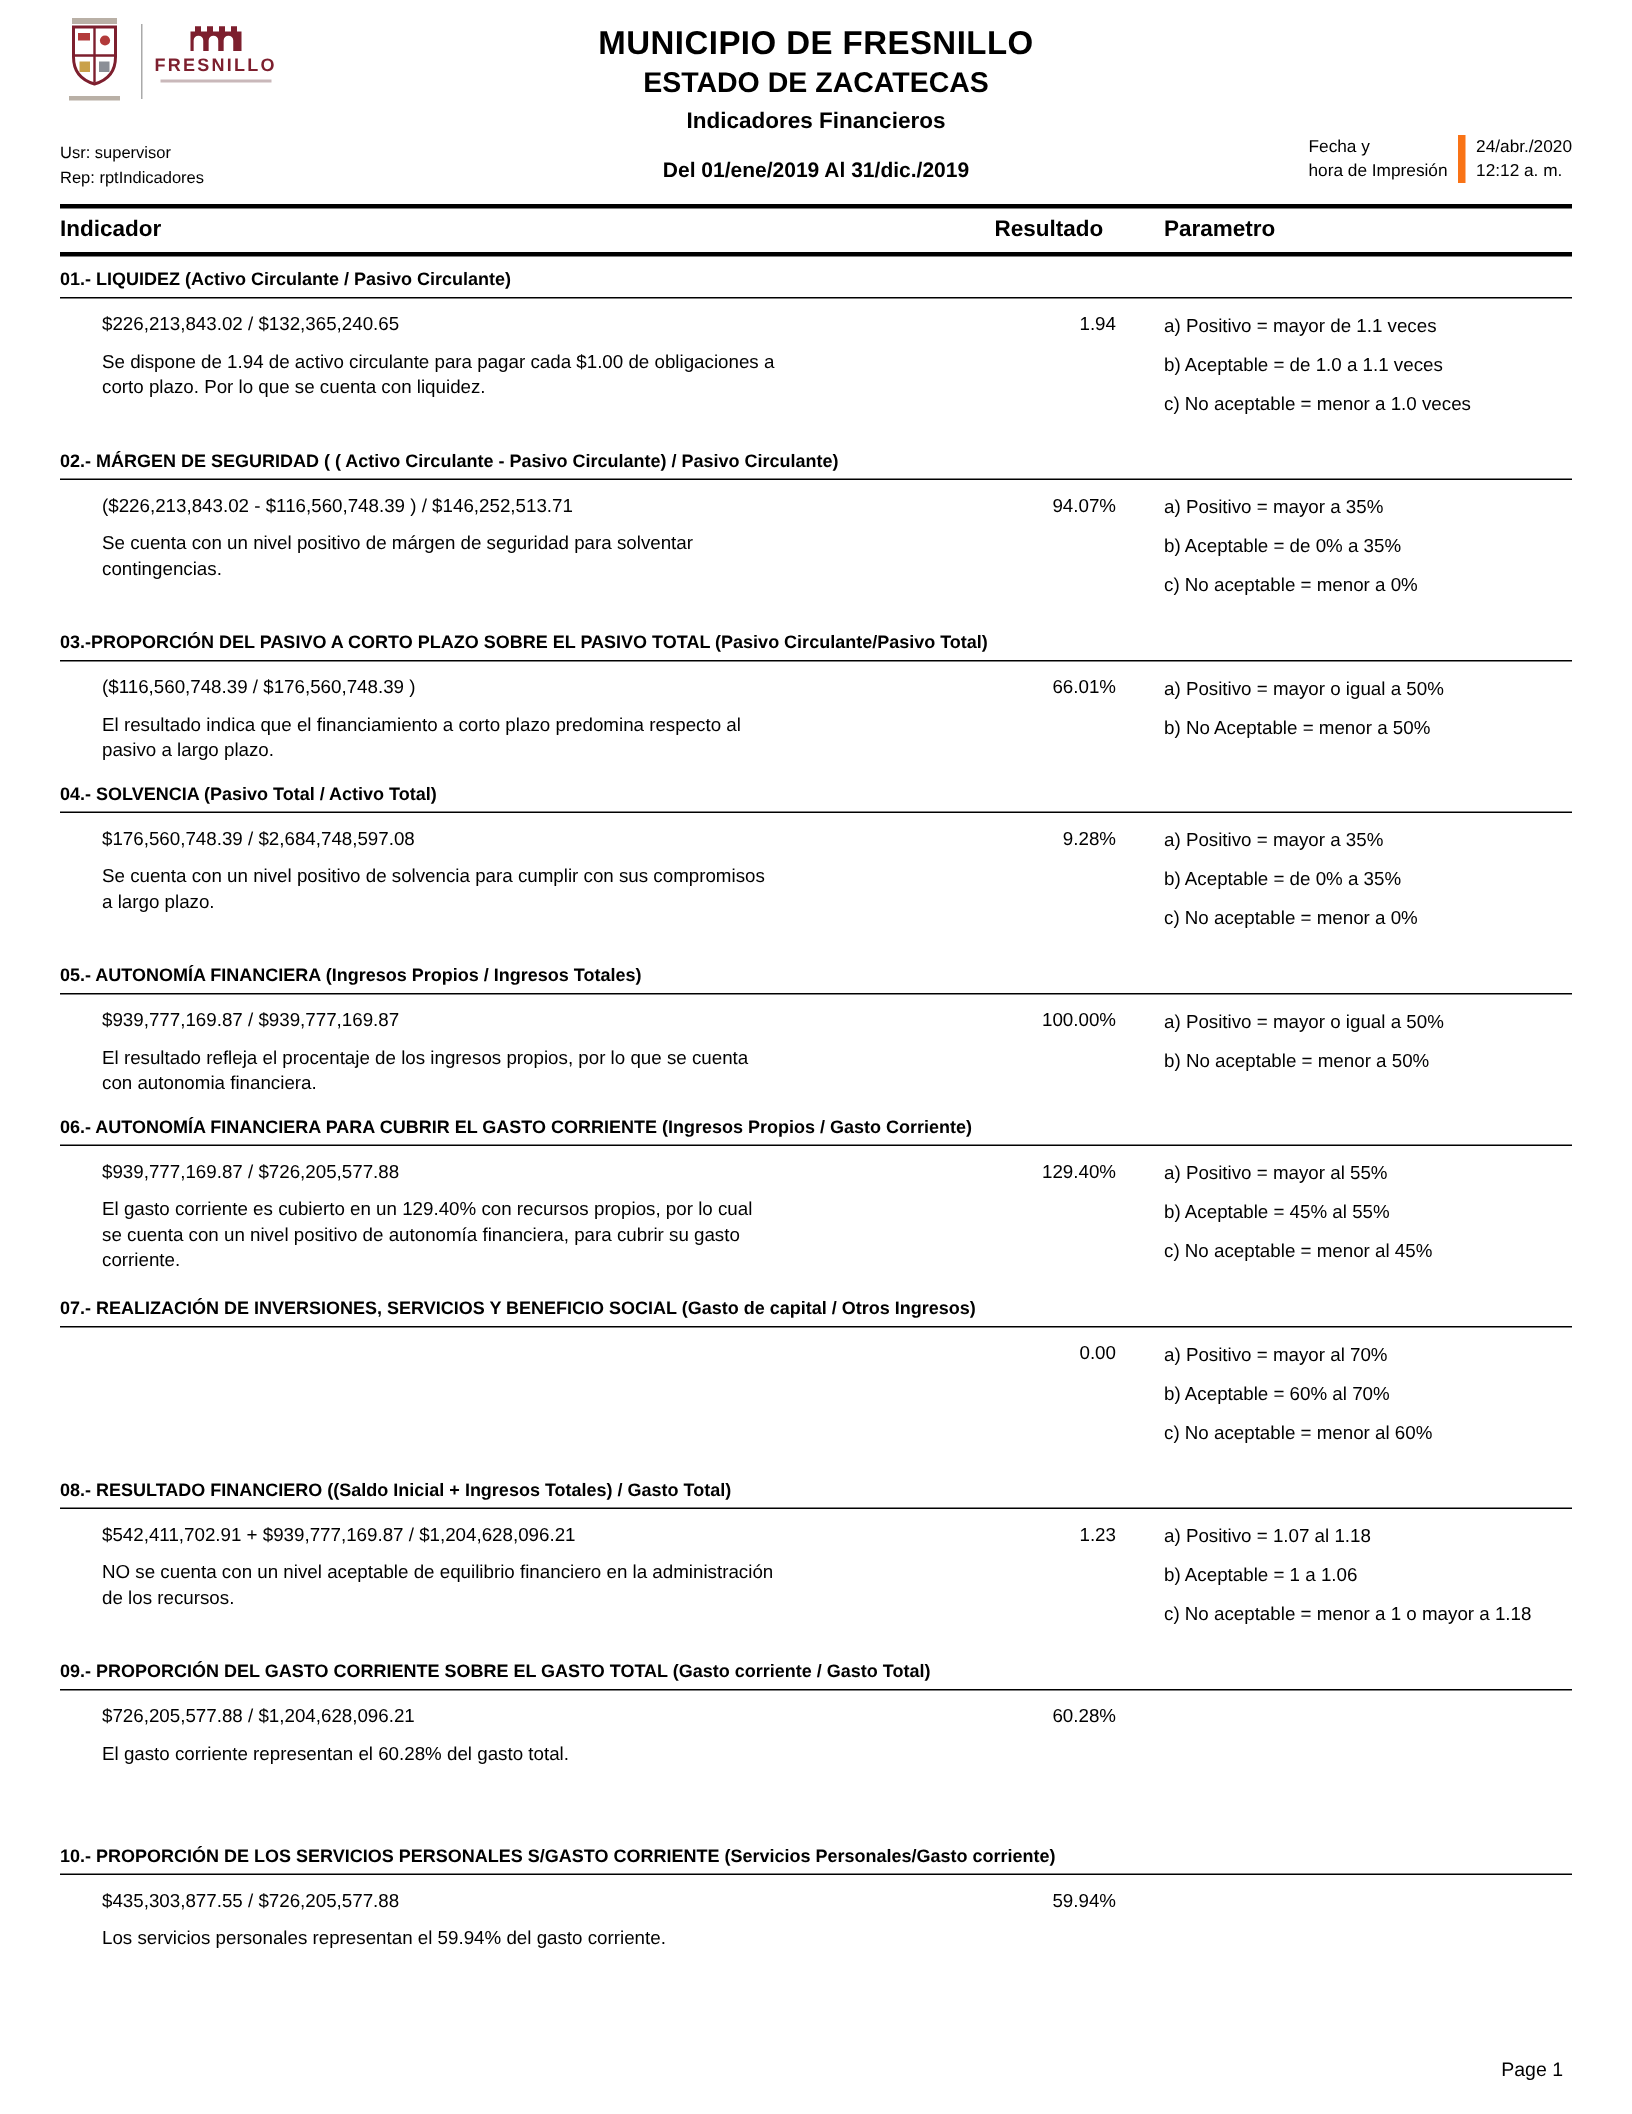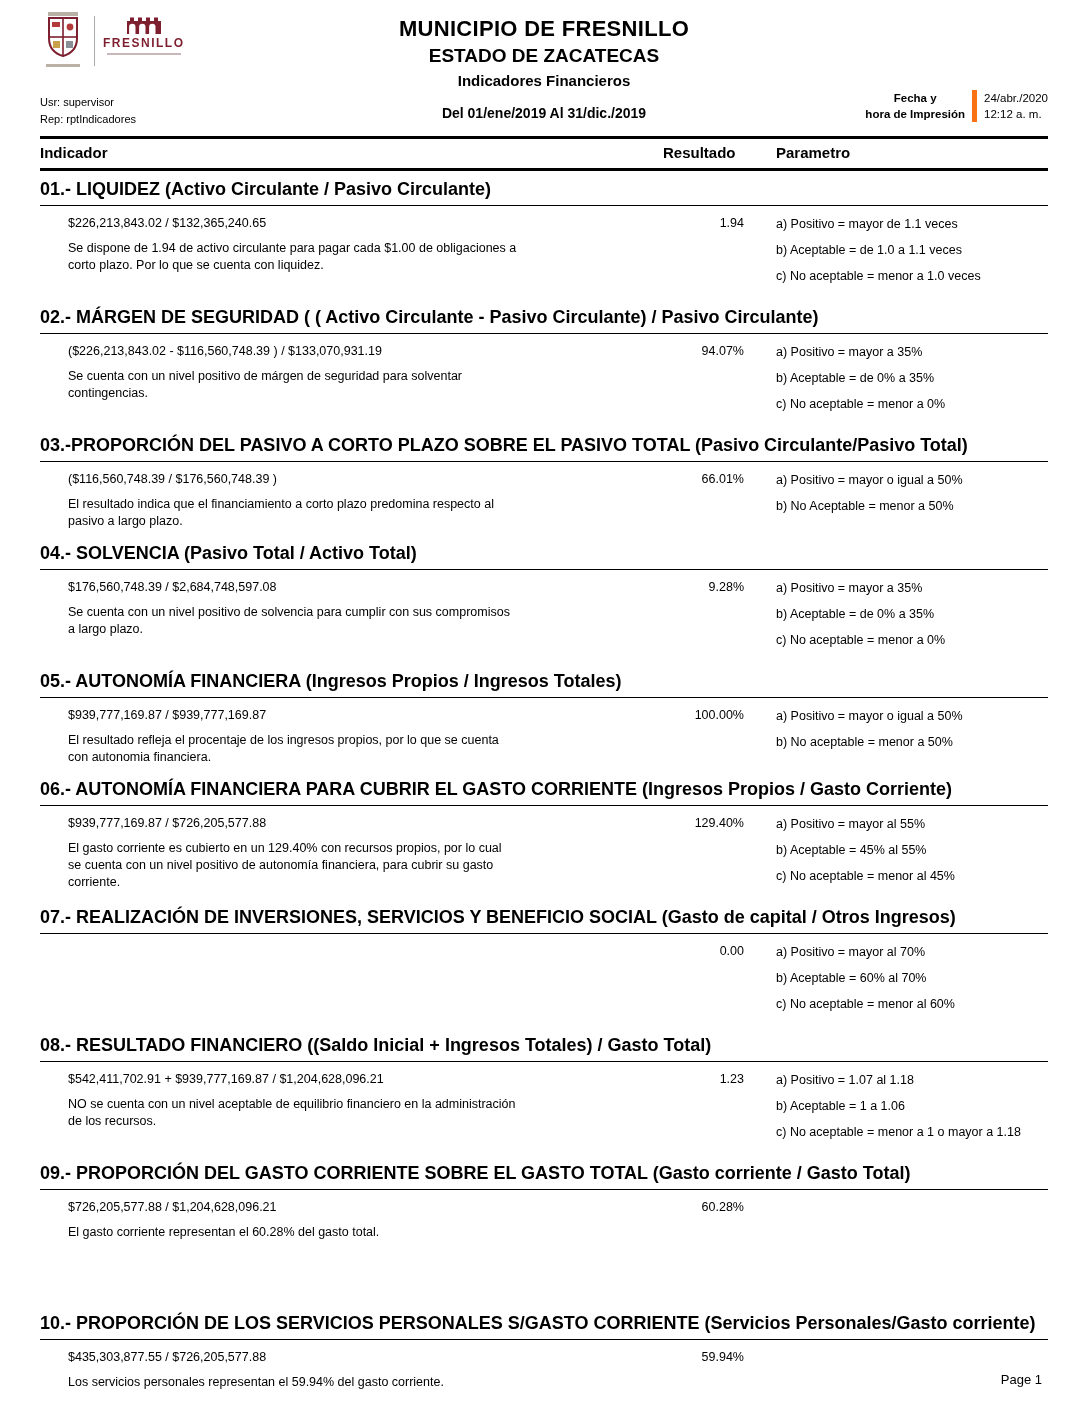--- a/index.html
+++ b/index.html
@@ -18,33 +18,33 @@
   .logos { position:absolute; left:-2px; top:0; display:flex; align-items:flex-start; }
   .crest { display:flex; flex-direction:column; align-items:center; width:50px; }
   .crest .cap { width:34px; height:3px; background:#b9b0a6; margin-top:2px; }
   .logo-divider { width:1px; height:50px; background:#aaa; margin:4px 8px 0 6px; }
   .fres-logo { display:flex; flex-direction:column; align-items:center; padding-top:4px; }
   .fres-word { color:#7d1f2e; font-weight:bold; font-size:12px; letter-spacing:1.5px; margin-top:2px; }
   .fres-tag { width:74px; height:2px; background:#c9b8ba; margin-top:3px; }
 
   .user-info { position:absolute; left:0; top:82px; font-size:11px; line-height:17px; }
   .print-info { position:absolute; right:0; top:78px; display:flex; font-size:11.5px; }
-  .print-labels { text-align:center; padding-right:7px; line-height:16px;font-weight:bold; }
+  .print-labels { text-align:left; padding-right:7px; line-height:16px; }
   .print-values { border-left:5px solid #f97316; padding-left:7px; line-height:16px; }
 
   
   .table-head { display:grid; grid-template-columns:1fr 105px 280px; border-top:3px solid #000; border-bottom:3px solid #000; padding:5px 0 7px 0; font-weight:bold; font-size:15px; margin-top:2px; }
   .th-result { text-align:left; padding-right:22px; }
   .th-param { padding-left:8px; }
 
   
   .sections { margin-top:8px; }
   .section { margin-bottom:13px; }
-  .section:nth-child(9) { margin-bottom:72px; }
-  .sec-title { font-size:18px; font-weight:bold; margin-bottom:5px; }
+  .section:nth-child(9) { margin-bottom:52px; }
+  .sec-title { font-size:12px; font-weight:bold; margin-bottom:5px; }
   .sec-rule { border-bottom:1.5px solid #000; margin-bottom:10px; }
   .sec-body { display:grid; grid-template-columns:1fr 105px 280px; }
   .sec-left { padding-left:28px; font-size:12.5px; }
   .formula { margin-bottom:10px; min-height:1px; }
   .desc { line-height:17px; max-width:450px; }
   .result { text-align:right; padding-right:24px; font-size:12.5px; }
   .params { padding-left:8px; font-size:12.5px; }
   .param-line { margin-bottom:10px; line-height:16px; }
 
   
@@ -129,21 +129,21 @@
             <div class="param-line">c) No aceptable = menor a 1.0 veces</div>
           </div>
       </div>
     </section>
 
     <section class="section">
       <h2 class="sec-title">02.- MÁRGEN DE SEGURIDAD   ( ( Activo Circulante - Pasivo Circulante) /  Pasivo Circulante)</h2>
       <div class="sec-rule"></div>
       <div class="sec-body">
         <div class="sec-left">
-          <div class="formula">($226,213,843.02 - $116,560,748.39 ) / $133,070,931.19</div>
+          <div class="formula">($226,213,843.02 - $116,560,748.39 ) / $146,252,513.71</div>
           <div class="desc">Se cuenta con un nivel positivo de márgen de seguridad para solventar contingencias.</div>
         </div>
         <div class="result">94.07%</div>
         <div class="params">
             <div class="param-line">a) Positivo = mayor a 35%</div>
             <div class="param-line">b) Aceptable = de 0% a 35%</div>
             <div class="param-line">c) No aceptable = menor a 0%</div>
           </div>
       </div>
     </section>

